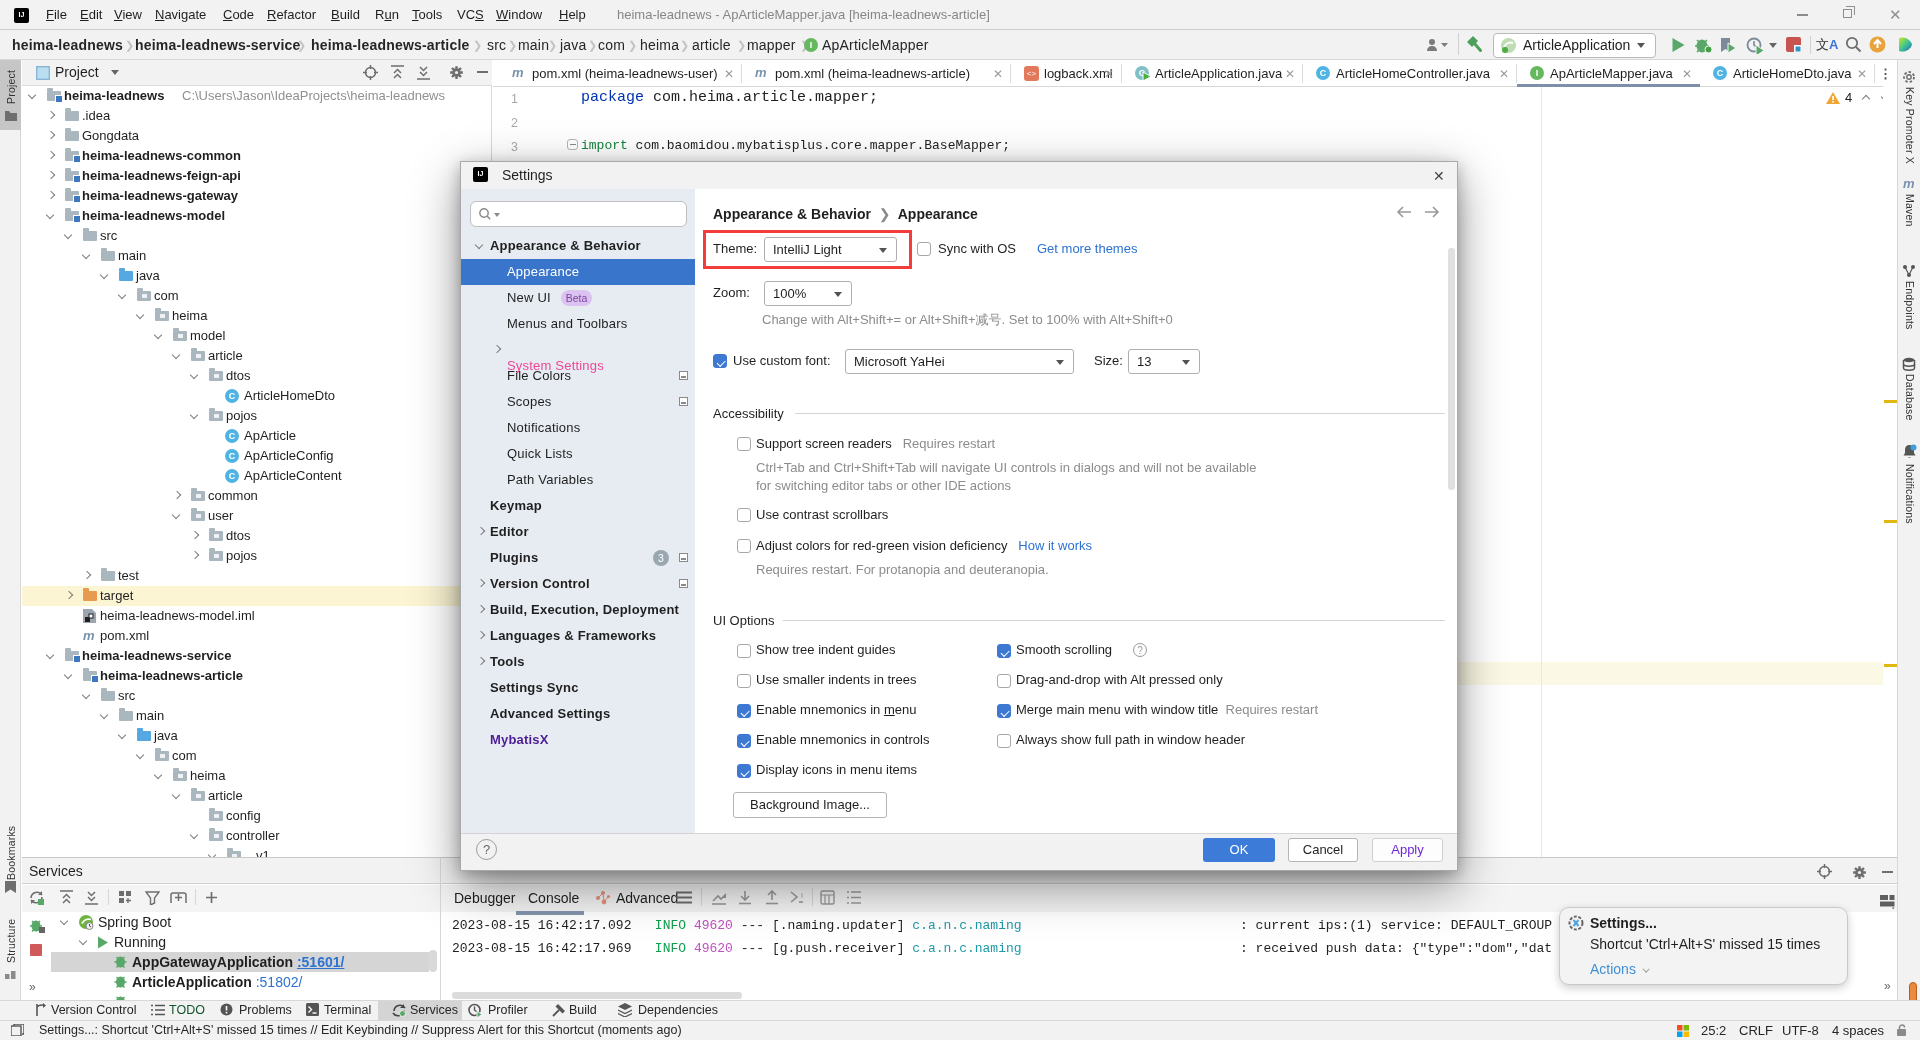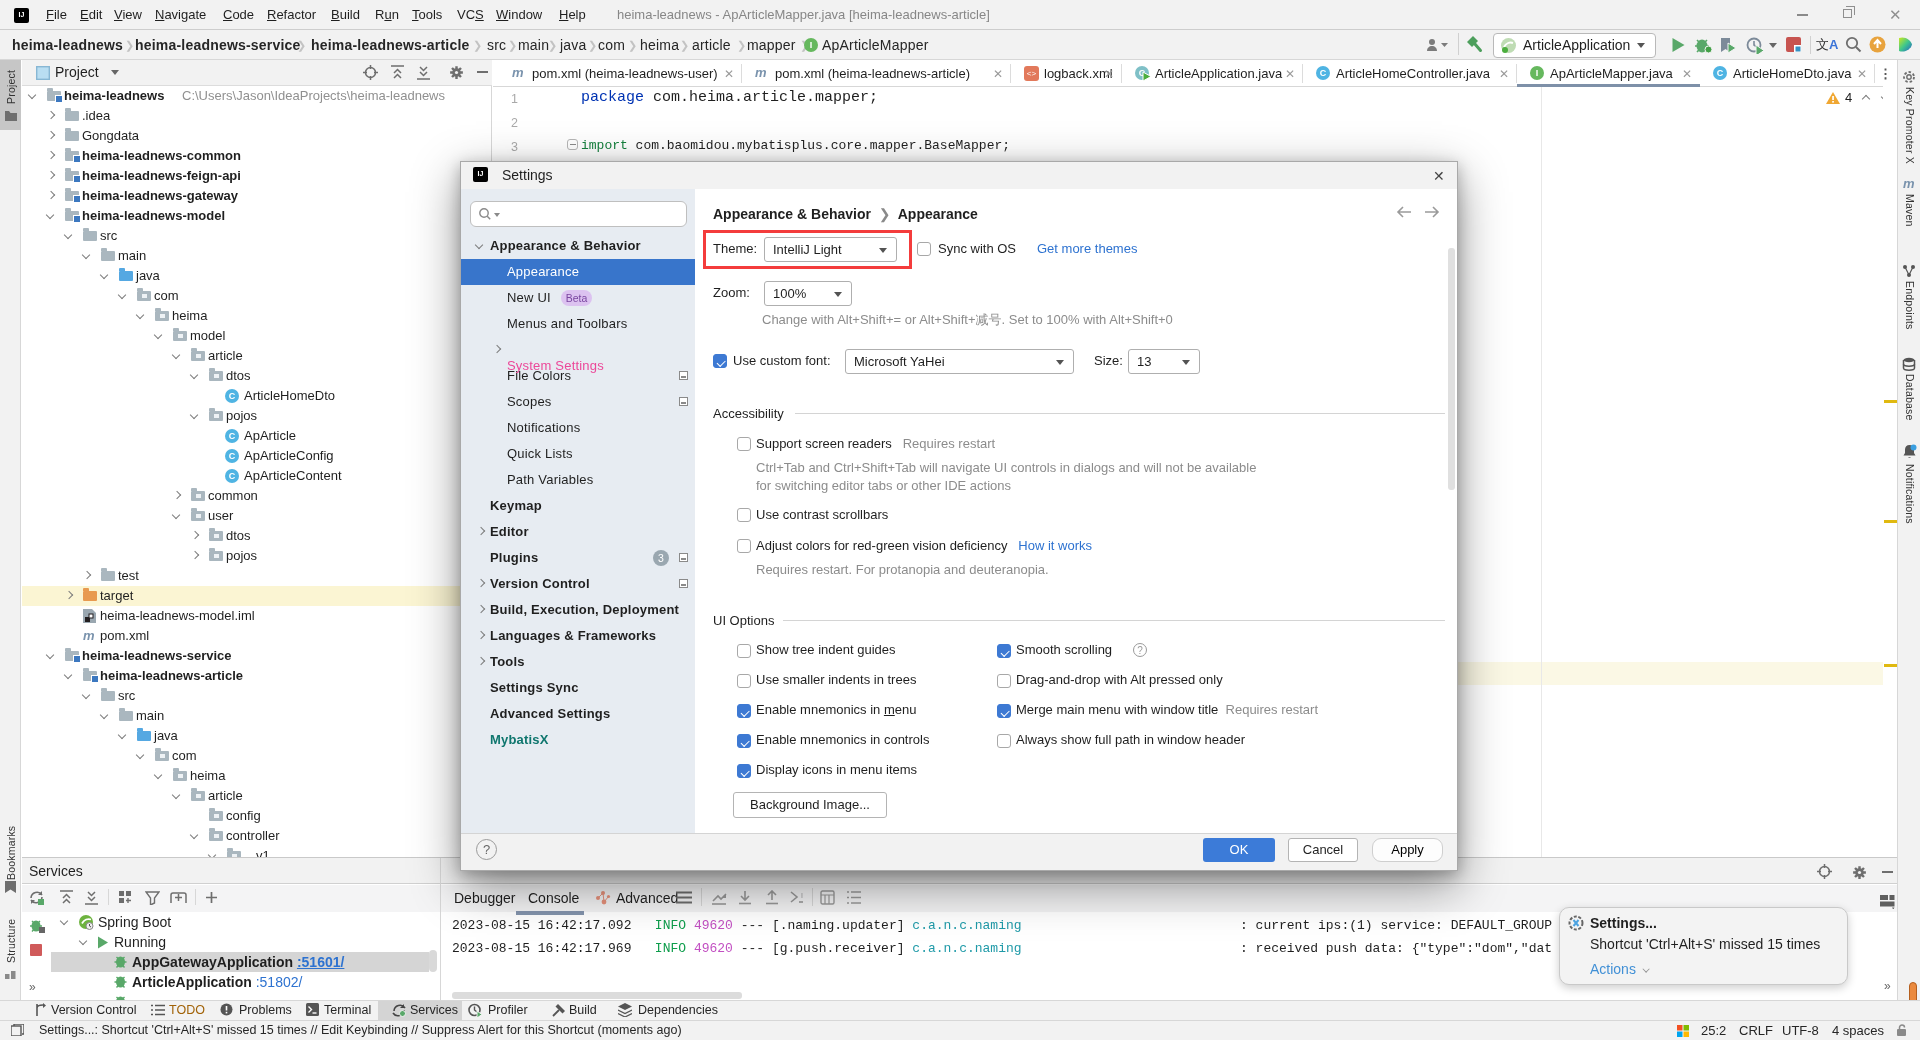--- a/index.html
+++ b/index.html
@@ -509,21 +509,21 @@
   </svg>
 <div class="t mono" style="left:452px;top:916px;font-size:13px"><span>2023-08-15 16:42:17.092</span>&nbsp;&nbsp; <span style="color:#0d9d4b">INFO</span> <span style="color:#c24fc2">49620</span> --- [.naming.updater] <span style="color:#1f9aa8">c.a.n.c.naming</span></div>
 <div class="t mono" style="left:1240px;top:916px;font-size:13px">: current ips:(1) service: DEFAULT_GROUP</div>
 <div class="t mono" style="left:452px;top:939px;font-size:13px"><span>2023-08-15 16:42:17.969</span>&nbsp;&nbsp; <span style="color:#0d9d4b">INFO</span> <span style="color:#c24fc2">49620</span> --- [g.push.receiver] <span style="color:#1f9aa8">c.a.n.c.naming</span></div>
 <div class="t mono" style="left:1240px;top:939px;font-size:13px">: received push data: {"type":"dom","dat</div>
 <div class="ab" style="left:452px;top:992px;width:290px;height:7px;background:#dcdcdc;border-radius:3px"></div>
 <div class="t" style="left:1884px;top:976px;color:#666;font-size:12px">»</div>
 <div class="ab" style="left:0;top:1000px;width:1920px;height:20px;background:#f2f2f2;border-top:1px solid #d7d7d7"></div>
 <div class="ab" style="left:378px;top:1001px;width:84px;height:19px;background:#d4d4d4"></div>
 <div class="t" style="left:51px;top:1001px;line-height:19px;height:19px;color:#262626;font-size:12.5px">Version Control</div>
-<div class="t" style="left:169px;top:1001px;line-height:19px;height:19px;color:#a16207;font-size:12.5px">TODO</div>
+<div class="t" style="left:169px;top:1001px;line-height:19px;height:19px;color:#14532d;font-size:12.5px">TODO</div>
 <div class="t" style="left:239px;top:1001px;line-height:19px;height:19px;color:#262626;font-size:12.5px">Problems</div>
 <div class="t" style="left:324px;top:1001px;line-height:19px;height:19px;color:#262626;font-size:12.5px">Terminal</div>
 <div class="t" style="left:410px;top:1001px;line-height:19px;height:19px;color:#262626;font-size:12.5px">Services</div>
 <div class="t" style="left:488px;top:1001px;line-height:19px;height:19px;color:#262626;font-size:12.5px">Profiler</div>
 <div class="t" style="left:569px;top:1001px;line-height:19px;height:19px;color:#262626;font-size:12.5px">Build</div>
 <div class="t" style="left:638px;top:1001px;line-height:19px;height:19px;color:#262626;font-size:12.5px">Dependencies</div>
 <svg class="ico" style="left:34px;top:1003px" width="13" height="14" viewBox="0 0 13 14">
     <path d="M3 1v12M3 5c0-2 2-3 6-3" stroke="#555" stroke-width="1.6" fill="none"></path>
     <path d="M9 0l3 2.5L9 5z" fill="#555"></path>
   </svg>
@@ -616,21 +616,21 @@
 <div class="t b" style="left:490px;top:574px;color:#1f1f1f;letter-spacing:.2px">Version Control</div>
 <div class="sq" style="left:679px;top:579px"></div>
 <div class="chr" style="left:477px;top:606px"></div>
 <div class="t b" style="left:490px;top:600px;color:#1f1f1f;letter-spacing:.2px">Build, Execution, Deployment</div>
 <div class="chr" style="left:477px;top:632px"></div>
 <div class="t b" style="left:490px;top:626px;color:#1f1f1f;letter-spacing:.2px">Languages &amp; Frameworks</div>
 <div class="chr" style="left:477px;top:658px"></div>
 <div class="t b" style="left:490px;top:652px;color:#1f1f1f;letter-spacing:.2px">Tools</div>
 <div class="t b" style="left:490px;top:678px;color:#1f1f1f;letter-spacing:.2px">Settings Sync</div>
 <div class="t b" style="left:490px;top:704px;color:#1f1f1f;letter-spacing:.2px">Advanced Settings</div>
-<div class="t b" style="left:490px;top:730px;color:#0f766e;letter-spacing:.2px">MybatisX</div>
+<div class="t b" style="left:490px;top:730px;color:#4c1d95;letter-spacing:.2px">MybatisX</div>
 <div class="ab" style="left:1448px;top:248px;width:7px;height:242px;background:#e0e0e0;border-radius:3px"></div>
 <div class="t b" style="left:713px;top:204px;font-size:14px">Appearance &amp; Behavior &nbsp;<span style="color:#8a8a8a;font-weight:normal">❯</span>&nbsp; Appearance</div>
 <svg class="ico" style="left:1396px;top:206px" width="16" height="12" viewBox="0 0 16 12">
     <path d="M15 6H2M7 1L2 6l5 5" stroke="#9a9a9a" stroke-width="1.6" fill="none"></path>
   </svg>
 <svg class="ico" style="left:1424px;top:206px" width="16" height="12" viewBox="0 0 16 12">
     <path d="M1 6h13M9 1l5 5-5 5" stroke="#9a9a9a" stroke-width="1.6" fill="none"></path>
   </svg>
 <div class="ab" style="left:703px;top:230px;width:209px;height:39px;border:3px solid #f43c3c"></div>
 <div class="t" style="left:713px;top:239px">Theme:</div>
@@ -676,21 +676,21 @@
 <div class="cb on" style="left:997px;top:704px"></div>
 <div class="t" style="left:1016px;top:700px">Merge main menu with window title &nbsp;<span class="g">Requires restart</span></div>
 <div class="cb" style="left:997px;top:734px"></div>
 <div class="t" style="left:1016px;top:730px">Always show full path in window header</div>
 <div class="ab" style="left:1133px;top:643px;width:14px;height:14px;border:1px solid #9a9a9a;border-radius:50%;color:#9a9a9a;font-size:10px;text-align:center;line-height:13px">?</div>
 <div class="ab" style="left:733px;top:792px;width:154px;height:26px;background:#fff;border:1px solid #b4b4b4;border-radius:3px;text-align:center;line-height:24px;font-size:13px">Background Image...</div>
 <div class="ab" style="left:461px;top:833px;width:996px;height:37px;background:#f2f2f2;border-top:1px solid #d4d4d4"></div>
 <div class="ab" style="left:476px;top:839px;width:21px;height:21px;border:1px solid #9a9a9a;border-radius:50%;color:#666;font-size:13px;text-align:center;line-height:20px">?</div>
 <div class="ab" style="left:1203px;top:838px;width:72px;height:24px;background:#3c7bd8;border-radius:3px;color:#fff;text-align:center;line-height:24px;font-size:13px">OK</div>
 <div class="ab" style="left:1288px;top:838px;width:70px;height:24px;background:#fff;border:1px solid #b4b4b4;border-radius:3px;text-align:center;line-height:22px;font-size:13px">Cancel</div>
-<div class="ab" style="left:1372px;top:838px;width:71px;height:24px;background:#fdfdfd;border:1px solid #cfcfcf;border-radius:9px;color:#000000;text-align:center;line-height:22px;font-size:13px">Apply</div>
+<div class="ab" style="left:1372px;top:838px;width:71px;height:24px;background:#fdfdfd;border:1px solid #cfcfcf;border-radius:3px;color:#6d28d9;text-align:center;line-height:22px;font-size:13px">Apply</div>
 <div class="ab" style="left:1559px;top:907px;width:289px;height:78px;background:#f3f3f3;border:1px solid #c9c9c9;border-radius:10px;box-shadow:0 3px 10px rgba(0,0,0,.2)"></div>
 <svg class="ico" style="left:1568px;top:915px" width="16" height="16" viewBox="0 0 16 16">
     <circle cx="8" cy="8" r="6.5" fill="none" stroke="#666" stroke-width="2" stroke-dasharray="3 1.6"></circle>
     <path d="M5.5 5l5 6M10.5 5l-5 6" stroke="#4da3e0" stroke-width="2"></path>
   </svg>
 <div class="t b" style="left:1590px;top:913px;font-size:14px">Settings...</div>
 <div class="t" style="left:1590px;top:934px;font-size:14px">Shortcut 'Ctrl+Alt+S' missed 15 times</div>
 <div class="t" style="left:1590px;top:959px;font-size:14px;color:#4190d6">Actions</div>
 <div class="chd" style="left:1643px;top:966px;transform:scale(.85);opacity:.8"></div>
 </body></html>

